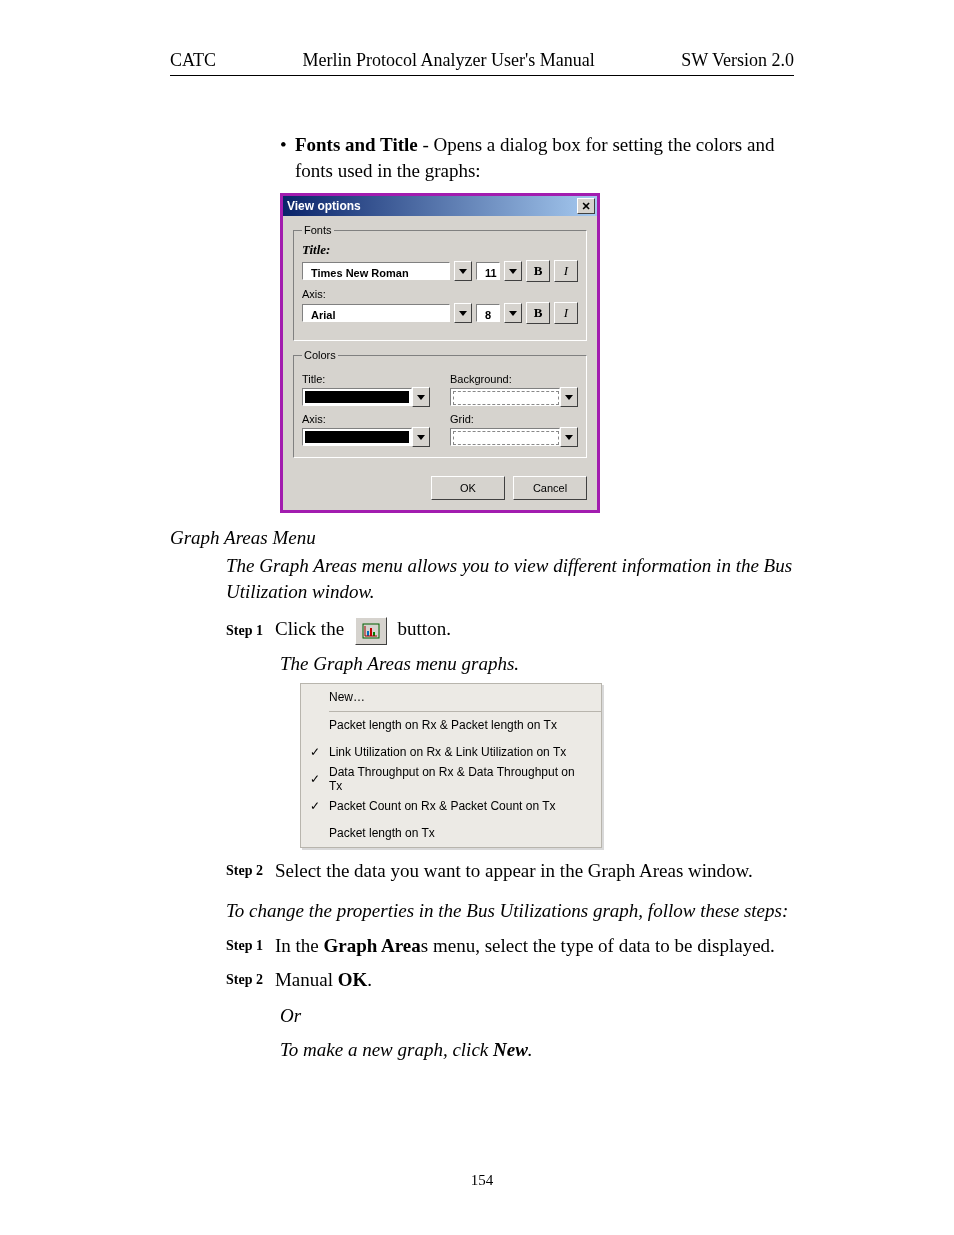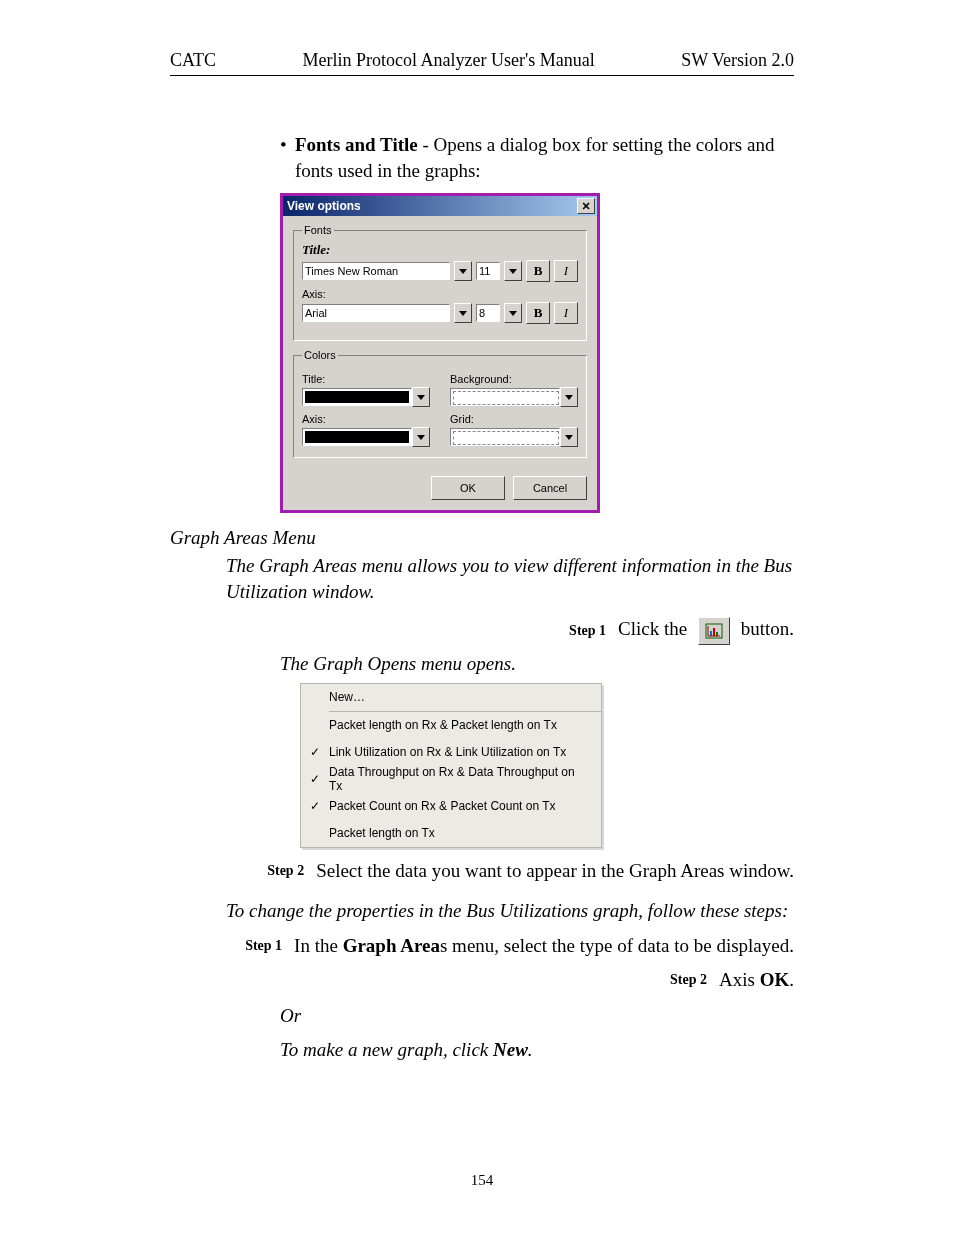--- a/index.html
+++ b/index.html
@@ -39,21 +39,21 @@
     margin-top: 14px;
     margin-bottom: 4px;
   }
   .indent-para {
     font-size: 19px;
     margin-left: 56px;
     line-height: 1.35;
     margin-top: 2px;
     font-style: italic;
   }
-  .step-row { display:flex; align-items:center; margin-left:56px; margin-top:12px;justify-content:flex-end; }
+  .step-row { display:flex; align-items:center; margin-left:56px; margin-top:12px; }
   .step-label { font-weight:bold; font-size:14px; margin-right:12px; white-space:nowrap;}
   .step-text { font-size:19px; }
   .italic-line { font-style: italic; font-size:19px; margin-left:110px; margin-top:8px;}
   .page-num { text-align:center; font-size:15px; margin-top:110px;}
 
   
   .dialog {
     width: 314px;
     margin-left: 0;
     margin-top: 4px;
@@ -80,22 +80,23 @@
   .dialog-body { padding: 8px 10px 10px 10px; }
   fieldset {
     border:1px solid #fff; border-left-color:#808080; border-top-color:#808080;
     margin:0 0 8px 0; padding:6px 8px 10px 8px;
   }
   legend { font-size:11px; padding:0 2px; }
   .title-label-bold { font-style:italic; font-weight:bold; font-family:"Times New Roman"; font-size:13px; margin-bottom:2px;}
   .row { display:flex; align-items:center; gap:4px; margin-bottom:6px;}
   .sel, .num {
     background:#fff; border:1px solid #808080; border-right-color:#fff; border-bottom-color:#fff;
-    height:18px; display:flex; align-items:center; padding:0 2px; box-sizing:border-box;
+    height:18px; display:flex; align-items:flex-end; padding:0 8px; box-sizing:border-box;
     font-size:11px;
+    font-weight:bold;
   }
   .sel { flex:1;}
   .drop-arrow {
     width:16px; height:18px; background:#d6d3ce;
     border:1px solid #fff; border-right-color:#404040; border-bottom-color:#404040;
     display:flex;align-items:center;justify-content:center;
   }
   .drop-arrow::after { content:""; border-left:4px solid transparent; border-right:4px solid transparent; border-top:5px solid #000;}
   .bi-btn {
     width:22px; height:20px; background:#d6d3ce;
@@ -260,21 +261,21 @@
           <rect x="5" y="8" width="2" height="5" fill="#0070c0"></rect>
           <rect x="8" y="5" width="2" height="8" fill="#c00000"></rect>
           <rect x="11" y="9" width="2" height="4" fill="#008000"></rect>
           <line x1="3" y1="13" x2="15" y2="13" stroke="#a00000" stroke-width="1"></line>
         </svg>
       </span>
       <span>button.</span>
     </span>
   </div>
 
-  <div class="italic-line">The Graph Opens menu opens.</div>
+  <div class="italic-line">The Graph Areas menu graphs.</div>
 
   <div class="content-col">
     <div class="menu">
       <div class="menu-row">
         <div class="menu-check"></div>
         <div class="menu-text">New…</div>
       </div>
       <div class="menu-sep"></div>
       <div id="menu-items">
           <div class="menu-row">
@@ -310,21 +311,21 @@
 
   <div class="step-row">
     <span class="step-label">Step 1</span>
     <span class="step-text">
       <span>In the </span><b>Graph Area</b><span>s menu, select the type of data to be displayed.</span>
     </span>
   </div>
   <div class="step-row">
     <span class="step-label">Step 2</span>
     <span class="step-text">
-      <span>Axis </span><b>OK</b><span>.</span>
+      <span>Manual </span><b>OK</b><span>.</span>
     </span>
   </div>
 
   <div class="indent-para" style="margin-left:110px; margin-top:12px;">Or</div>
   <div class="indent-para" style="margin-left:110px; margin-top:8px;">
     <span>To make a new graph, click </span><b>New</b><span>.</span>
   </div>
 
   <div class="page-num">154</div>
 </div>

